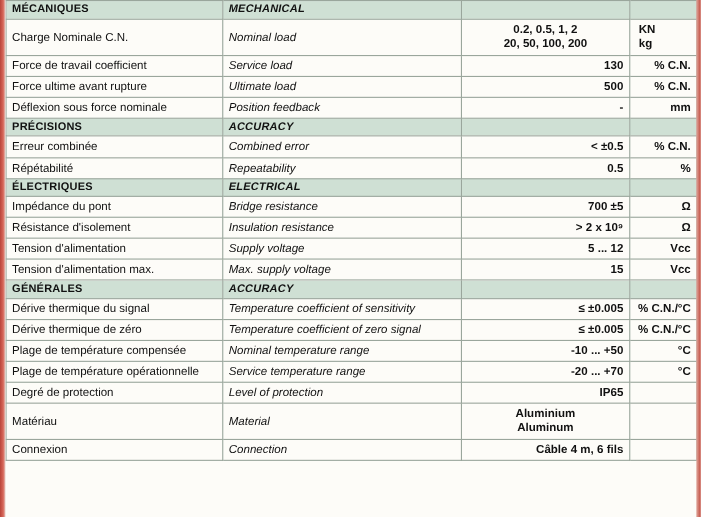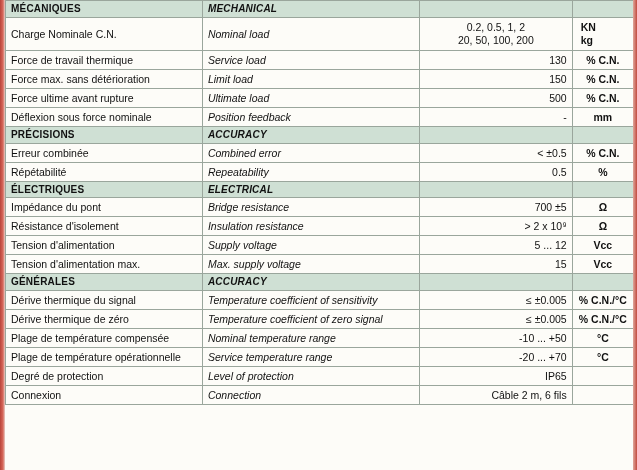--- a/index.html
+++ b/index.html
@@ -63,25 +63,25 @@
   }
   tr.section td.en {
     font-style: italic;
     font-weight: bold;
   }
   td.en {
     font-style: italic;
   }
   td.val {
     text-align: right;
-    font-weight: normal;
+    font-weight: bold;
     padding-right: 8px;
   }
   td.unit {
-    text-align: center;
+    text-align: right;
     font-weight: bold;
     padding-left: 6px;
   }
   td.val.center-two, td.unit.center-two {
     text-align: center;
     line-height: 1.25;
     white-space: normal;
   }
   td.unit.center-two { text-align: left; padding-left: 8px; margin-left: 48px; }
   .tall { height: 26px; }
@@ -114,29 +114,23 @@
         <td class="val center-two">
           <span>0.2, 0.5, 1, 2</span><br>
           <span>20, 50, 100, 200</span>
         </td>
         <td class="unit center-two">
           <span>KN</span><br>
           <span>kg</span>
         </td>
       </tr>
       <tr>
-        <td>Force de travail thermique</td>
+        <td>Force de travail coefficient</td>
         <td class="en">Service load</td>
         <td class="val">130</td>
-        <td class="unit">% C.N.</td>
-      </tr>
-      <tr>
-        <td>Force max. sans détérioration</td>
-        <td class="en">Limit load</td>
-        <td class="val">150</td>
         <td class="unit">% C.N.</td>
       </tr>
       <tr>
         <td>Force ultime avant rupture</td>
         <td class="en">Ultimate load</td>
         <td class="val">500</td>
         <td class="unit">% C.N.</td>
       </tr>
       <tr>
         <td>Déflexion sous force nominale</td>
@@ -224,22 +218,31 @@
         <td class="en">Service temperature range</td>
         <td class="val">-20 ... +70</td>
         <td class="unit">°C</td>
       </tr>
       <tr>
         <td>Degré de protection</td>
         <td class="en">Level of protection</td>
         <td class="val">IP65</td>
         <td class="unit"></td>
       </tr>
+      <tr class="tall">
+        <td>Matériau</td>
+        <td class="en">Material</td>
+        <td class="val center-two">
+          <span>Aluminium</span><br>
+          <span>Aluminum</span>
+        </td>
+        <td class="unit"></td>
+      </tr>
       <tr>
         <td>Connexion</td>
         <td class="en">Connection</td>
-        <td class="val">Câble 2 m, 6 fils</td>
+        <td class="val">Câble 4 m, 6 fils</td>
         <td class="unit"></td>
       </tr>
 
     </tbody>
   </table>
 </div>
 
 </body></html>

